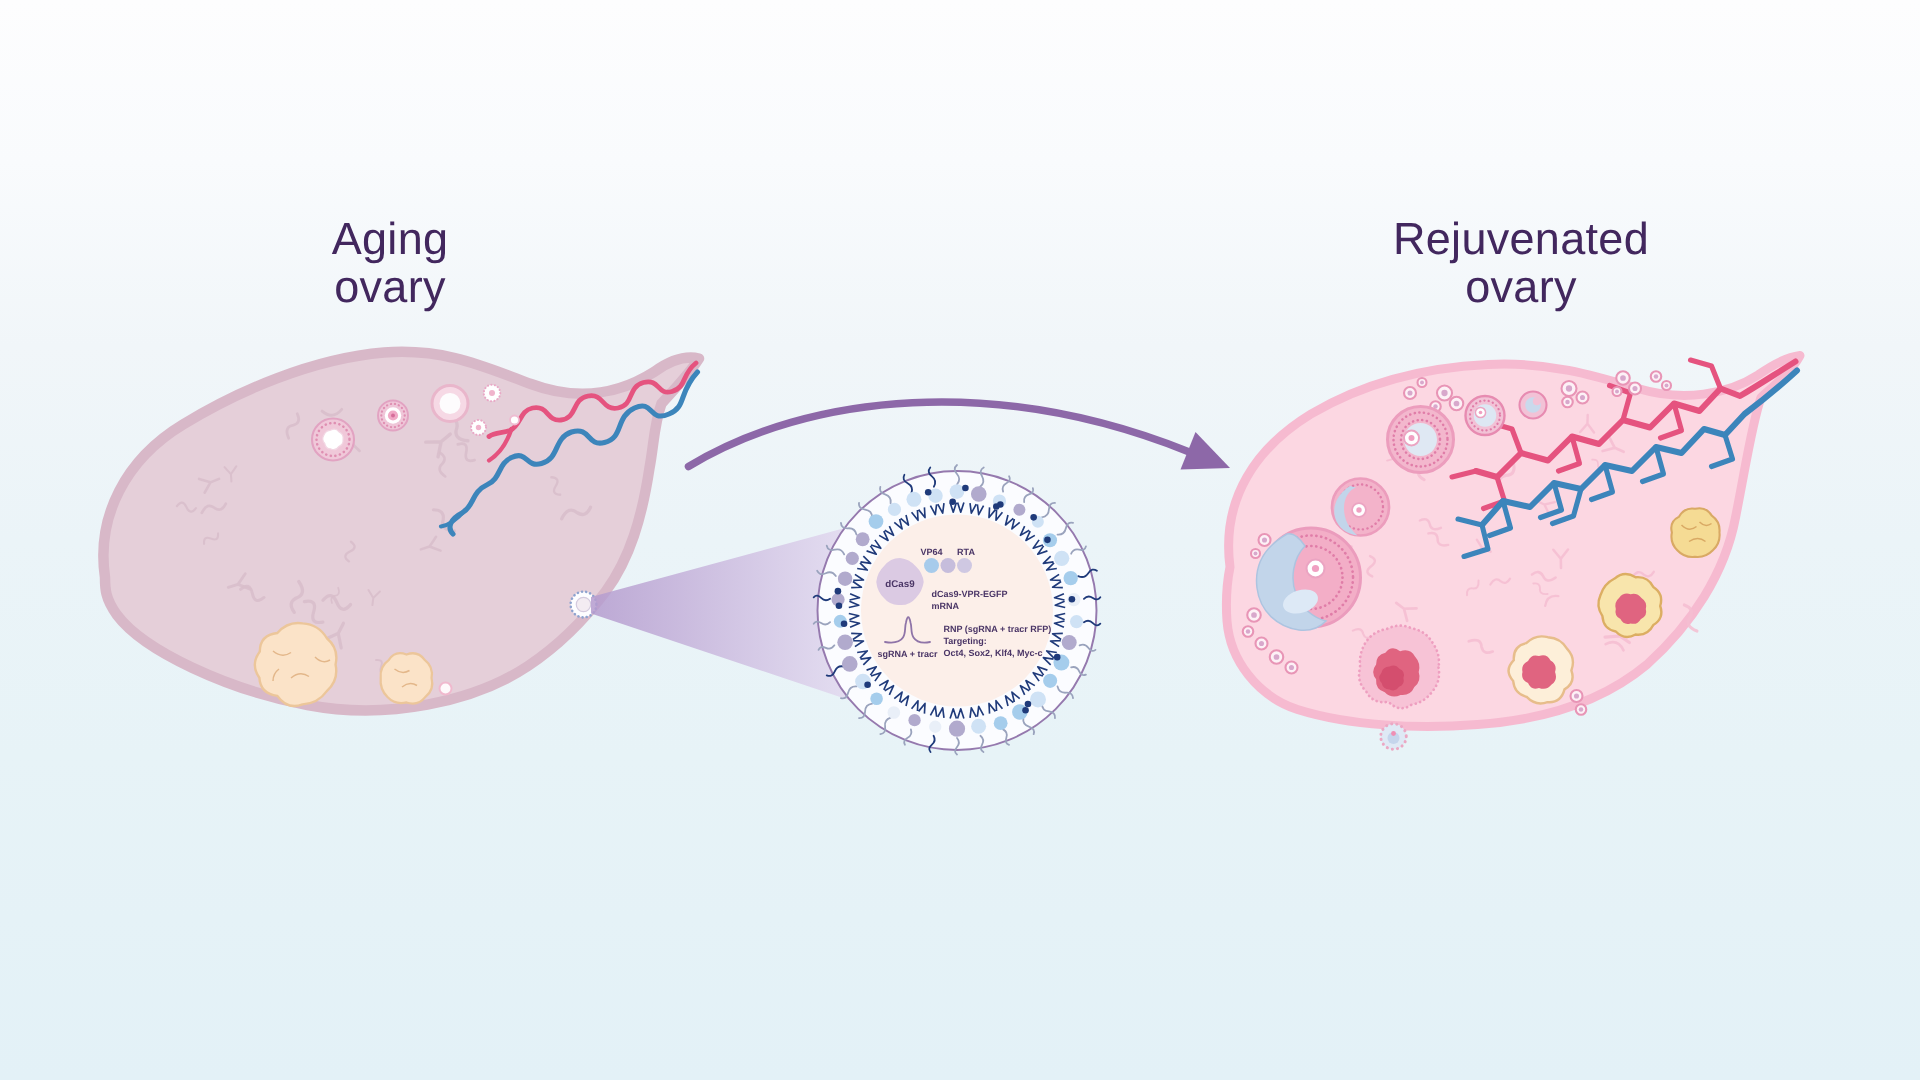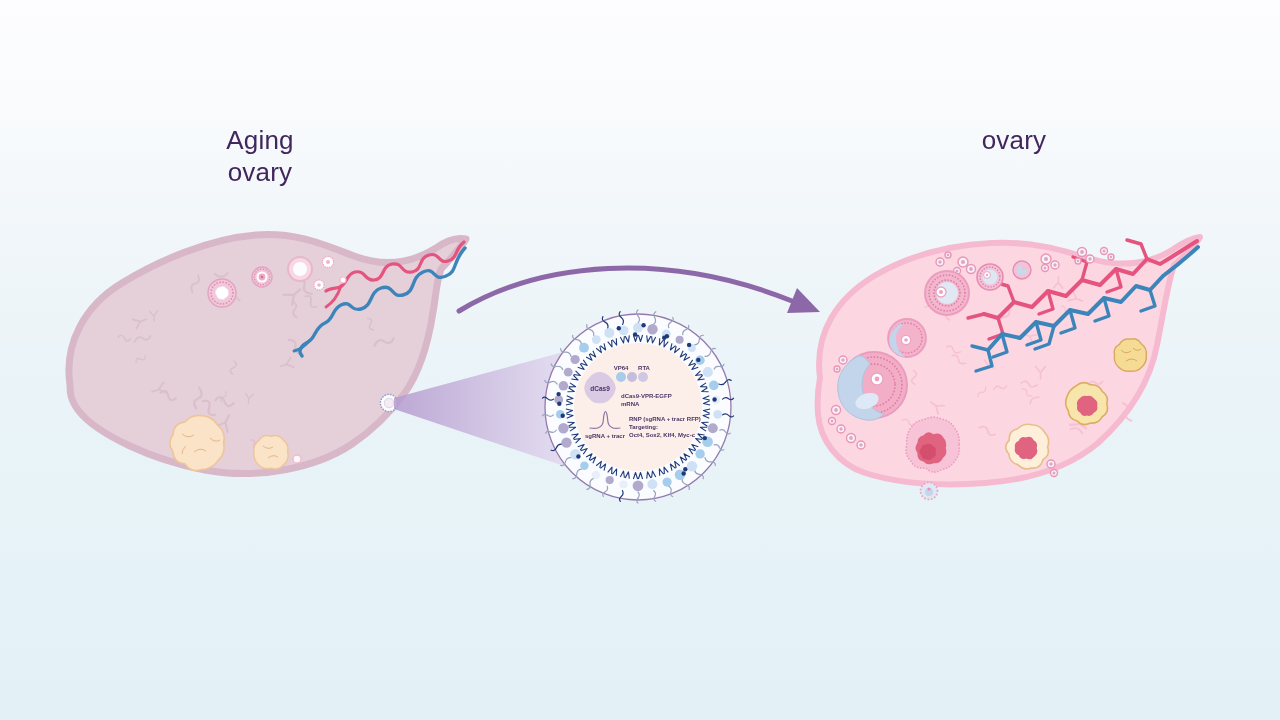--- a/index.html
+++ b/index.html
@@ -4,39 +4,40 @@
 <style>
   html,body{margin:0;padding:0;}
   body{
     width:1280px;height:720px;overflow:hidden;
     font-family:"Liberation Sans", sans-serif;
     background:linear-gradient(180deg,#fdfdfe 0%,#f9fbfd 15%,#f1f6f9 32%,#ebf4f8 50%,#e7f3f7 70%,#e3f1f7 100%);
   }
   .stage{position:relative;width:1280px;height:720px;}
   .stage svg{position:absolute;left:0;top:0;}
   .title{
-    position:absolute;top:124px;width:200px;text-align:center;
-    font-size:26px;font-weight:500;color:#42275e;line-height:32px;letter-spacing:.2px;
+    position:absolute;top:144px;width:200px;text-align:center;
+    font-size:30px;font-weight:500;color:#42275e;line-height:32px;letter-spacing:.2px;
   }
   .title.left{left:160px;}
   .title.right{left:914px;}
   text{font-family:"Liberation Sans", sans-serif;fill:#4a3566;font-weight:600;}
   .t6{font-size:6px;}
   .t65{font-size:6.5px;}
 </style>
 </head>
 <body>
 
 <div class="stage">
 
   <div class="title left">
     <div>Aging</div>
     <div>ovary</div>
   </div>
   <div class="title right">
+    <div>Rejuvenated</div>
     <div>ovary</div>
   </div>
 
   <svg width="1280" height="720" viewBox="0 0 1280 720">
     <defs>
       <linearGradient id="coneGrad" x1="0" y1="0" x2="1" y2="0">
         <stop offset="0" stop-color="#b49bce"></stop>
         <stop offset="1" stop-color="#e6def2"></stop>
       </linearGradient>
     </defs>

